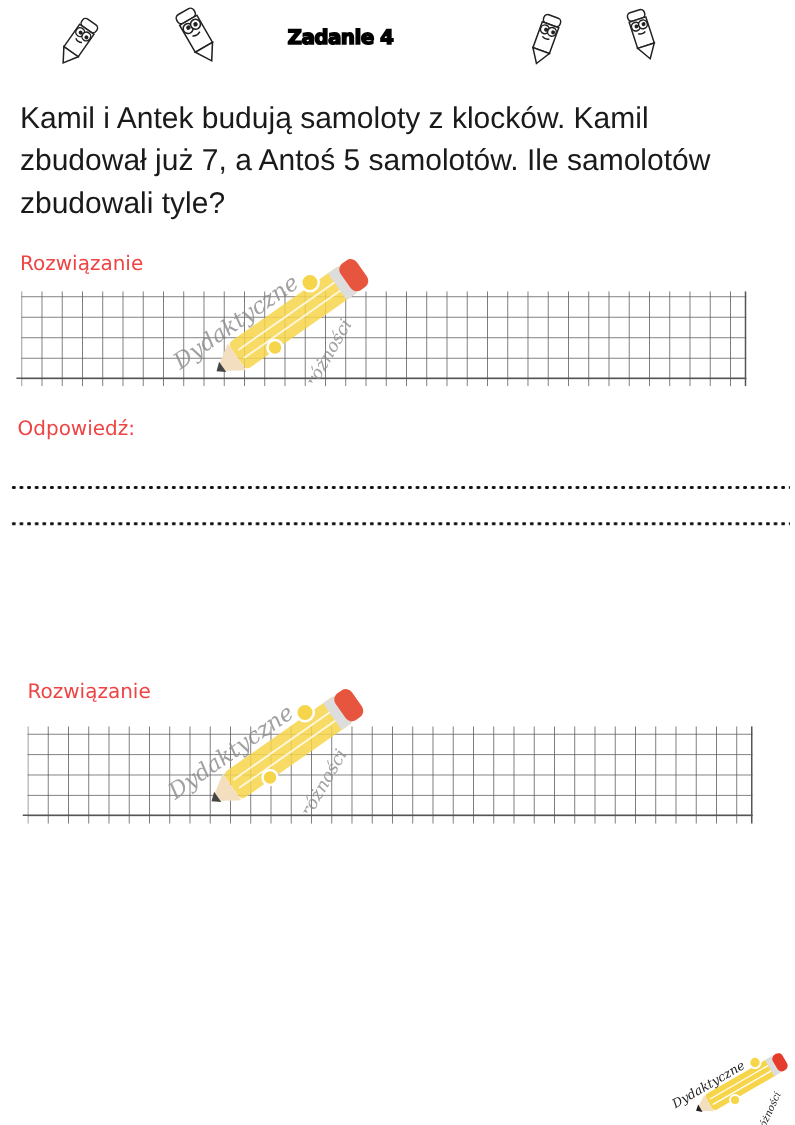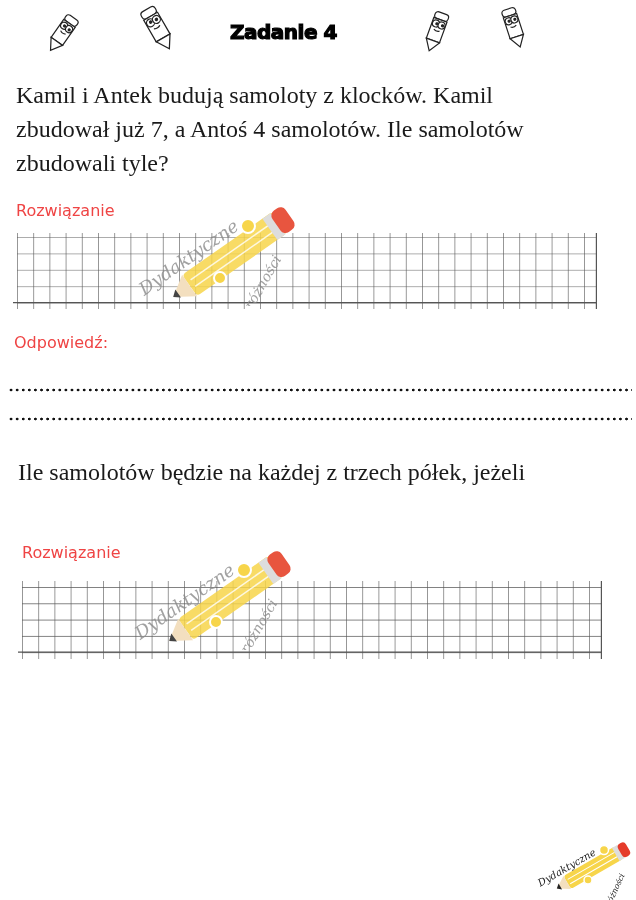--- a/index.html
+++ b/index.html
@@ -1,20 +1,20 @@
 <!DOCTYPE html>
 <html><head>
 <meta charset="utf-8">
 <style>
   html, body { margin: 0; padding: 0; background: #ffffff; }
   body { width: 636px; height: 900px; position: relative; overflow: hidden; font-family: "Liberation Serif", serif; color: #1a1a1a; }
   .abs { position: absolute; }
-  .title { left: 230px; top: 20px; font-family: "DejaVu Sans", sans-serif; font-weight: 900; font-size: 20px; letter-spacing: -0.5px; color: #000; -webkit-text-stroke: 1.2px #000; }
+  .title { left: 230px; top: 20px; font-family: "DejaVu Sans", sans-serif; font-weight: 900; font-size: 16px; letter-spacing: -0.5px; color: #000; -webkit-text-stroke: 1.2px #000; }
   .pencil { width: 36px; height: 44px; }
-  .task { left: 16px; font-family: Liberation Serif, serif; font-size: 24px; line-height: 34px; color: #1a1a1a; }
+  .task { left: 16px; font-family: Liberation Sans, sans-serif; font-size: 24px; line-height: 34px; color: #1a1a1a; }
   .label { font-family: "DejaVu Sans", sans-serif; font-size: 16px; color: #ef4444; }
   .grid { border-top: none; }
   .grid svg { display: block; }
   .dots { left: 8px; width: 624px; height: 4px; background-image: radial-gradient(circle, #111 1.3px, transparent 1.6px); background-size: 6.1px 4px; background-repeat: repeat-x; }
   .wm { pointer-events: none; }
 </style>
 </head>
 <body>
 
 <svg class="abs pencil" style="left:44px;top:12px;" viewBox="0 0 36 44">
@@ -62,21 +62,21 @@
     <circle cx="15" cy="14" r="3.5"></circle>
       <circle cx="21" cy="14" r="3.5"></circle>
     <circle cx="15.5" cy="14" r="1" fill="#222"></circle>
       <circle cx="21.5" cy="14" r="1" fill="#222"></circle>
     <path d="M15 20 q3 2 6 0" fill="none"></path>
   </g>
 </svg>
 
 <div class="abs task" style="top:78px;">
   <div>Kamil i Antek budują samoloty z klocków. Kamil</div>
-  <div>zbudował już 7, a Antoś 4 samolotów. Ile samolotów</div>
+  <div>zbudował już 7, a Antoś 5 samolotów. Ile samolotów</div>
   <div>zbudowali tyle?</div>
 </div>
 
 <div class="abs label" style="left:16px;top:201px;">Rozwiązanie</div>
 
 <div class="abs grid" style="left:13px;top:233px;">
   <svg width="590" height="76" viewBox="0 0 590 76">
     <defs>
       <pattern id="g1" x="4" y="4" width="16.2" height="16.4" patternUnits="userSpaceOnUse">
         <path d="M0 0 H16.2 M0 0 V16.4" fill="none" stroke="#555" stroke-width="1.2"></path>
@@ -103,21 +103,20 @@
   <text x="6" y="78" transform="rotate(-35 50 60)" font-family="DejaVu Serif, serif" font-style="italic" font-size="18" fill="#8a8a8a" fill-opacity="0.8">Dydaktyczne</text>
   <text x="110" y="104" transform="rotate(-60 130 90)" font-family="DejaVu Serif, serif" font-style="italic" font-size="14" fill="#8a8a8a" fill-opacity="0.8">różności</text>
 </svg>
 
 <div class="abs label" style="left:14px;top:333px;">Odpowiedź:</div>
 
 <div class="abs dots" style="top:388px;"></div>
 <div class="abs dots" style="top:417px;"></div>
 
 <div class="abs task" style="top:455px;left:18px;">
-  <div>Ile samolotów będzie na każdej z trzech półek, jeżeli</div>
 </div>
 
 <div class="abs label" style="left:22px;top:543px;">Rozwiązanie</div>
 
 <div class="abs grid" style="left:18px;top:581px;">
   <svg width="590" height="78" viewBox="0 0 590 78">
     <defs>
       <pattern id="g2" x="4" y="6" width="16.2" height="16.3" patternUnits="userSpaceOnUse">
         <path d="M0 0 H16.2 M0 0 V16.3" fill="none" stroke="#555" stroke-width="1.2"></path>
       </pattern>

